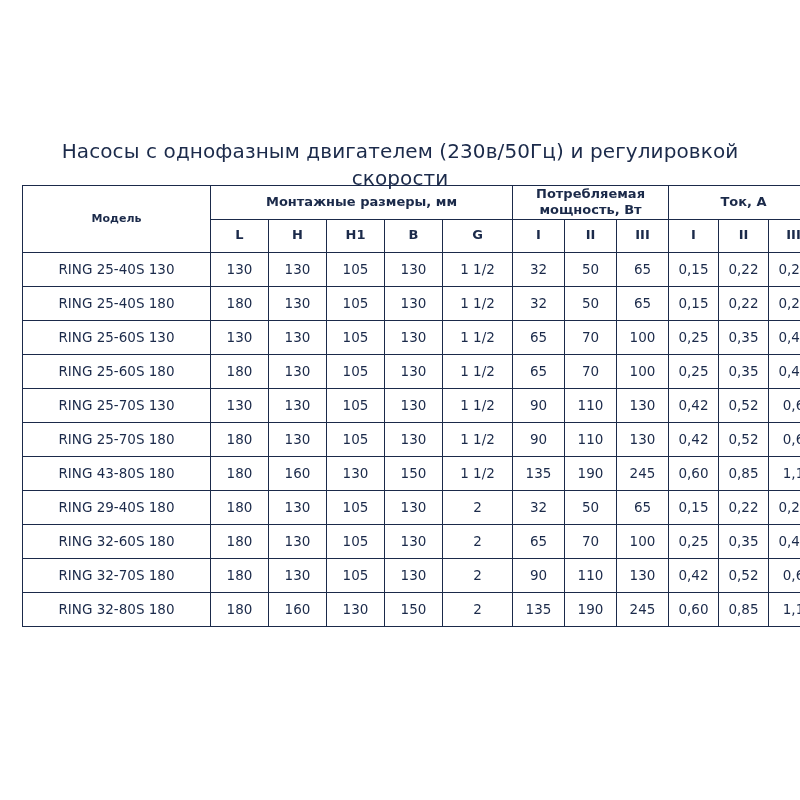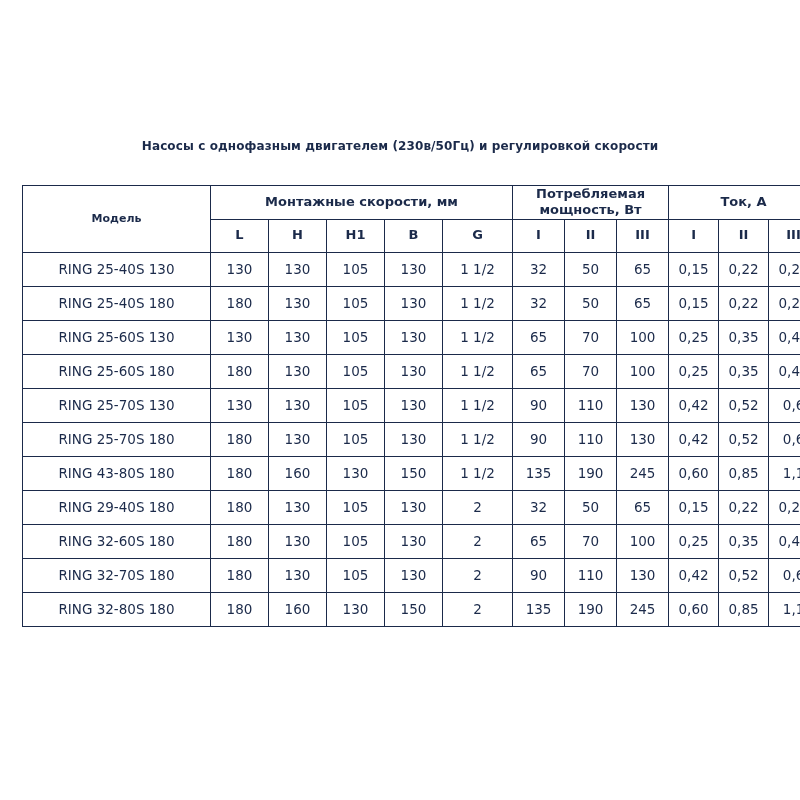--- a/index.html
+++ b/index.html
@@ -19,22 +19,22 @@
     width: 800px;
     height: 800px;
     box-sizing: border-box;
   }
   .title {
     position: absolute;
     left: 30px;
     top: 138px;
     width: 740px;
     text-align: center;
-    font-size: 12px;
-    font-weight: bold;
+    font-size: 20px;
+    font-weight: normal;
     line-height: 1.35;
     color: #1b2a4a;
     letter-spacing: 0.1px;
   }
   .title-line { display: block; }
   table.spec {
     position: absolute;
     left: 22px;
     top: 185px;
     width: 756px;
@@ -102,21 +102,21 @@
       <col class="c-pow">
         <col class="c-pow">
         <col class="c-pow">
       <col class="c-cur">
         <col class="c-cur">
         <col class="c-cur">
     </colgroup>
     <thead>
       <tr>
         <th class="model-head" rowspan="2">Модель</th>
-        <th class="group-head" colspan="5">Монтажные скорости, мм</th>
+        <th class="group-head" colspan="5">Монтажные размеры, мм</th>
         <th class="group-head" colspan="3">Потребляемая мощность, Вт</th>
         <th class="group-head" colspan="3">Ток, А</th>
       </tr>
       <tr>
         <th class="sub-head">L</th>
         <th class="sub-head">H</th>
         <th class="sub-head">H1</th>
         <th class="sub-head">B</th>
         <th class="sub-head">G</th>
         <th class="sub-head">I</th>

